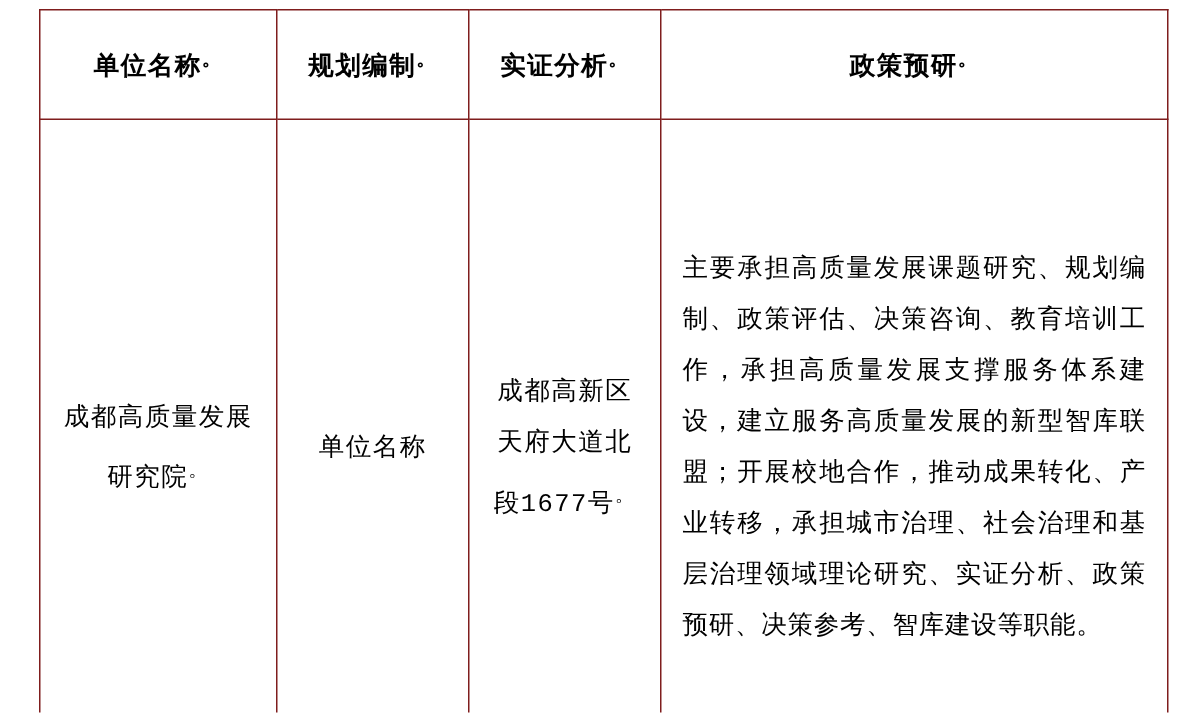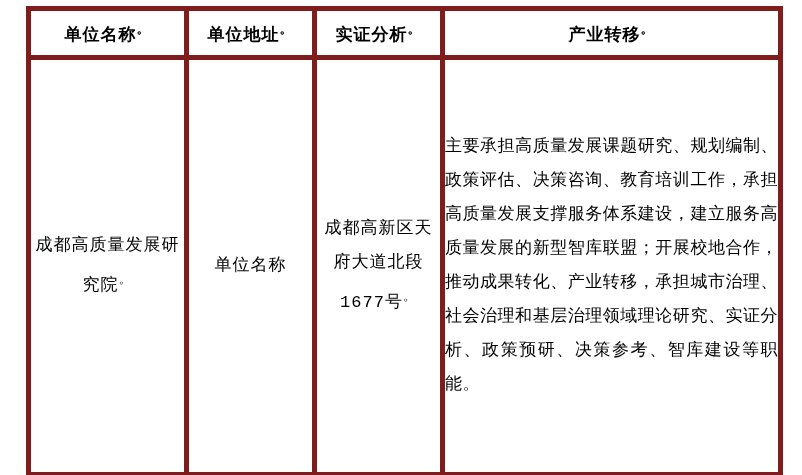--- a/index.html
+++ b/index.html
@@ -22,22 +22,22 @@
     padding: 6px 12px 0 26px;
   }
   table.doc-table {
     border-collapse: collapse;
     width: 752px;
     table-layout: fixed;
     border: 1px solid #000000;
   }
   table.doc-table th,
   table.doc-table td {
-    border: 5px solid #7f1d1d;
-    padding: 0;
+    border: 1px solid #7f1d1d;
+    padding: 14px;
     vertical-align: middle;
   }
   thead th {
     height: 44px;
     font-weight: bold;
     font-size: 17px;
     text-align: center;
     letter-spacing: 1px;
   }
   .col-name   { width: 158px; }
@@ -80,23 +80,23 @@
   <table class="doc-table">
     <colgroup>
       <col class="col-name">
       <col class="col-type">
       <col class="col-addr">
       <col class="col-duty">
     </colgroup>
     <thead>
       <tr>
         <th><span>单位名称</span><span class="mark">。</span></th>
-        <th><span>单位地址</span><span class="mark">。</span></th>
+        <th><span>规划编制</span><span class="mark">。</span></th>
         <th><span>实证分析</span><span class="mark">。</span></th>
-        <th><span>产业转移</span><span class="mark">。</span></th>
+        <th><span>政策预研</span><span class="mark">。</span></th>
       </tr>
     </thead>
     <tbody>
       <tr class="row-body">
         <td class="cell center-cell"><span>成都高质量发展研究院</span><span class="mark">。</span></td>
         <td class="cell center-cell"><span>单位名称</span></td>
         <td class="cell center-cell"><span>成都高新区天府大道北段1677号</span><span class="mark">。</span></td>
         <td class="cell duty-cell">
             <span class="duty-text">主要承担高质量发展课题研究、规划编制、政策评估、决策咨询、教育培训工作，承担高质量发展支撑服务体系建设，建立服务高质量发展的新型智库联盟；开展校地合作，推动成果转化、产业转移，承担城市治理、社会治理和基层治理领域理论研究、实证分析、政策预研、决策参考、智库建设等职能。</span>
           </td>

